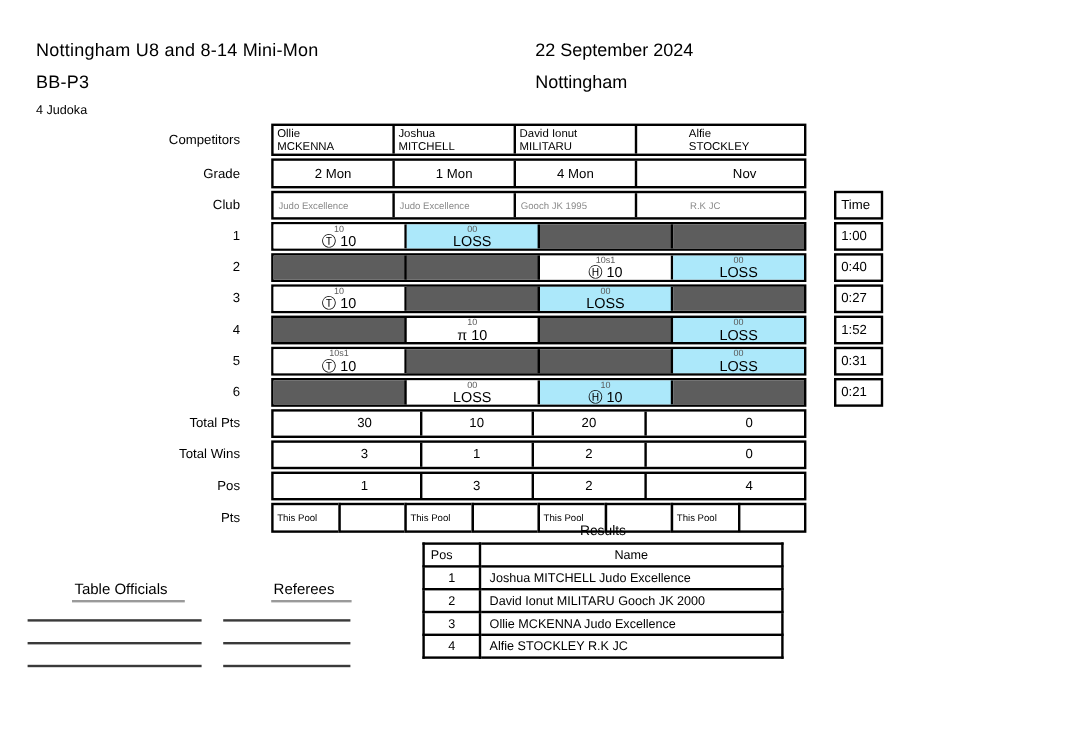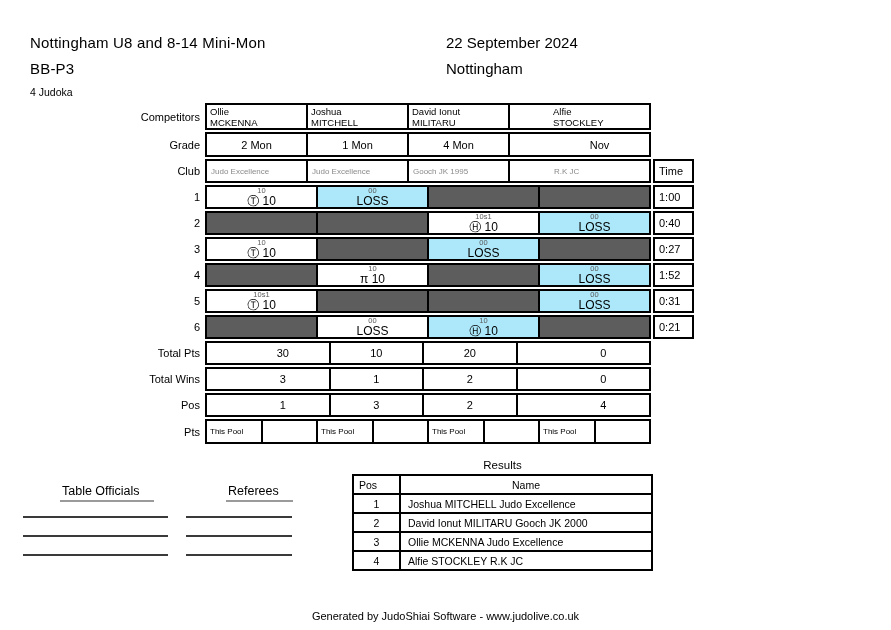--- a/index.html
+++ b/index.html
@@ -13,21 +13,21 @@
   .dateblock{position:absolute;left:446px;top:30px;font-size:15px;line-height:26px;}
 
   
   .logo{position:absolute;left:792px;top:32px;width:94px;text-align:center;color:#25337a;}
   .logo .l1{font-size:12.5px;font-weight:bold;letter-spacing:1.5px;line-height:13px;}
   .logo .l2{font-size:20px;font-weight:bold;letter-spacing:2px;line-height:19px;}
   .logo svg{margin-top:3px;}
 
   
   .pool{position:absolute;left:0;top:103px;}
-  .prow{display:flex;align-items:stretch;margin-bottom:2px;}
+  .prow{display:flex;align-items:stretch;margin-bottom:2px;gap:21px;}
   .rlabel{width:205px;padding-right:5px;box-sizing:border-box;font-size:11px;display:flex;align-items:center;justify-content:flex-end;}
   .grid4{display:flex;width:446px;border:2px solid #000;box-sizing:border-box;background:#fff;}
   .gcell{flex:1;border-right:2px solid #000;box-sizing:border-box;min-width:0;}
   .gcell:last-child{border-right:none;margin-left:40px;}
 
   .comp{height:27px;}
   .comp .gcell{padding:1px 3px;font-size:9.5px;line-height:11px;overflow:hidden;}
   .grade{height:25px;}
   .grade .gcell{display:flex;align-items:center;justify-content:center;font-size:11px;}
   .clubr{height:24px;}
@@ -45,21 +45,21 @@
 
   .totr{height:24px;padding-left:30px;}
   .totr .gcell{display:flex;align-items:center;justify-content:center;font-size:11px;}
   .posr{height:24px;}
 
   .ptsr{display:flex;width:446px;}
   .pbox{flex:1;border:2px solid #000;box-sizing:border-box;height:25px;display:flex;align-items:center;padding-left:3px;font-size:8px;background:#fff;min-width:0;}
   .pbox+.pbox{margin-left:-2px;}
 
   
-  .results{position:absolute;left:352px;top:459px;width:301px;}
+  .results{position:absolute;left:352px;top:437px;width:301px;}
   .rtitle{text-align:center;font-size:11.5px;margin-bottom:3px;}
   .results table{border-collapse:collapse;width:100%;table-layout:fixed;}
   .results td,.results th{border:2px solid #000;font-size:10.5px;height:17px;padding:0;font-weight:normal;}
   .cpos{width:40px;}
   .results th.cpos{text-align:left;padding-left:5px;}
   .results th.cname{text-align:center;}
   .results td.cpos{text-align:center;}
   .results td.cname{text-align:left;padding-left:7px;}
 
   
@@ -308,15 +308,14 @@
         <td class="cname">Ollie MCKENNA Judo Excellence</td>
       </tr>
       <tr>
         <td class="cpos">4</td>
         <td class="cname">Alfie STOCKLEY R.K JC</td>
       </tr>
     </tbody>
       </table>
   </div>
 
-  <div class="footer">Generated by JudoShiai Software - www.judolive.co.uk</div>
 
 </div>
 
 </body></html>

